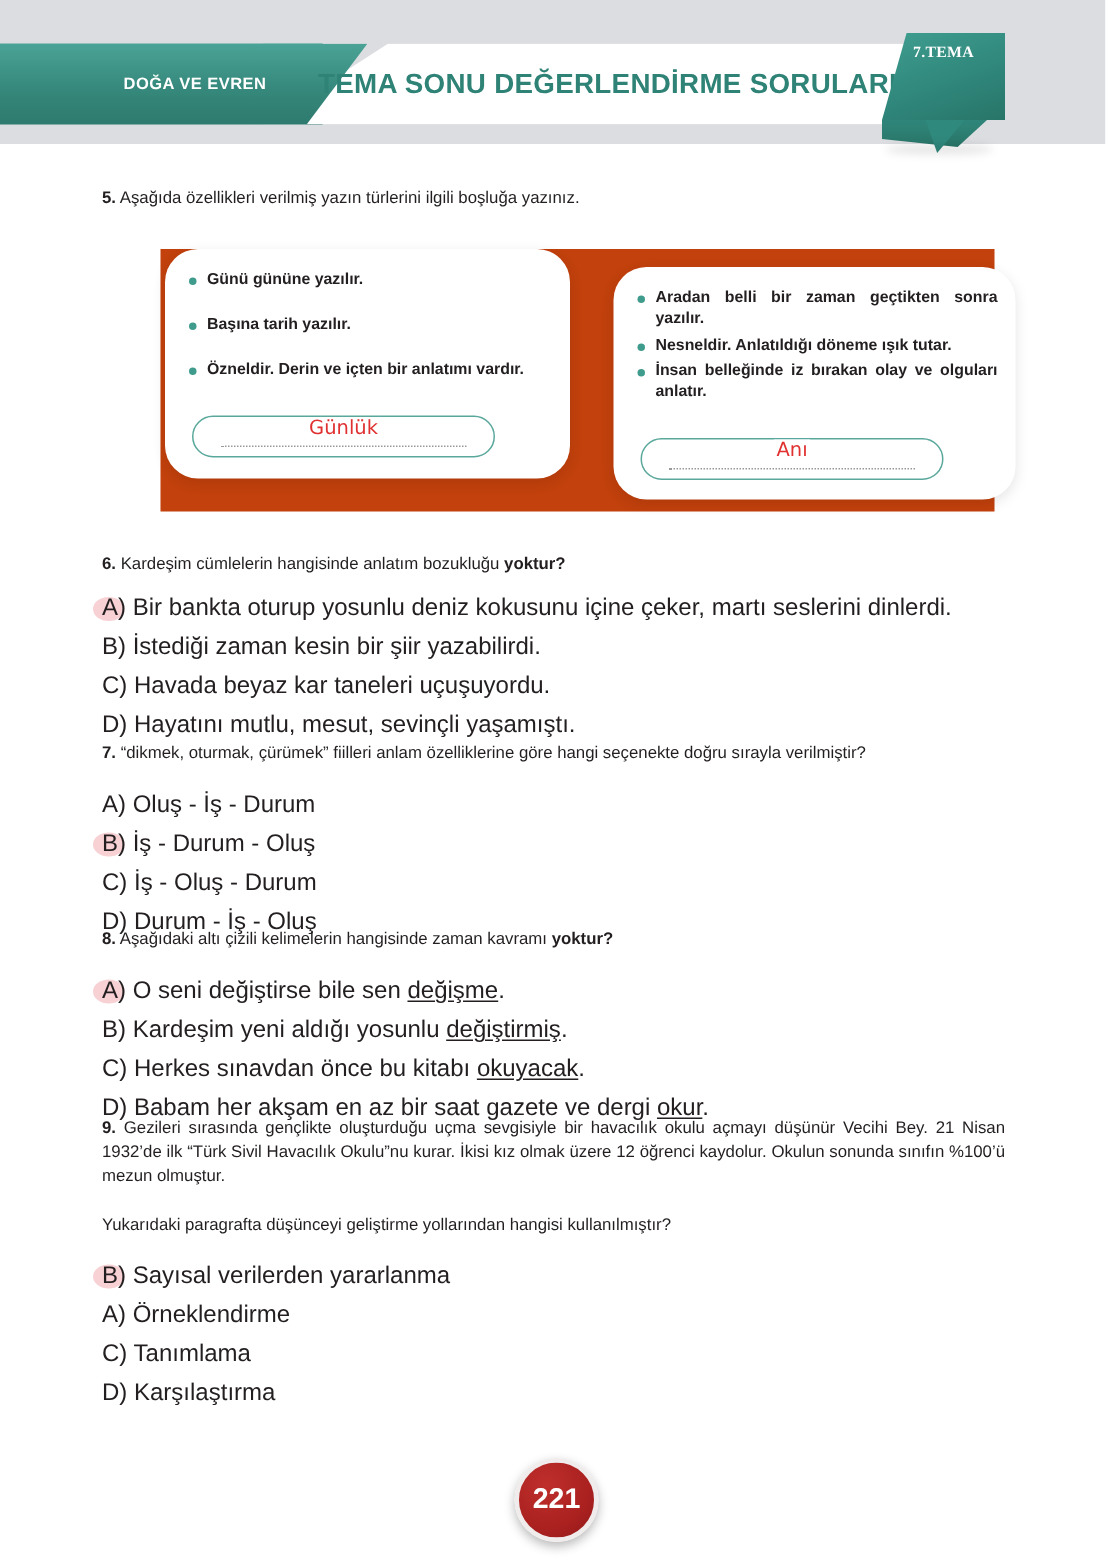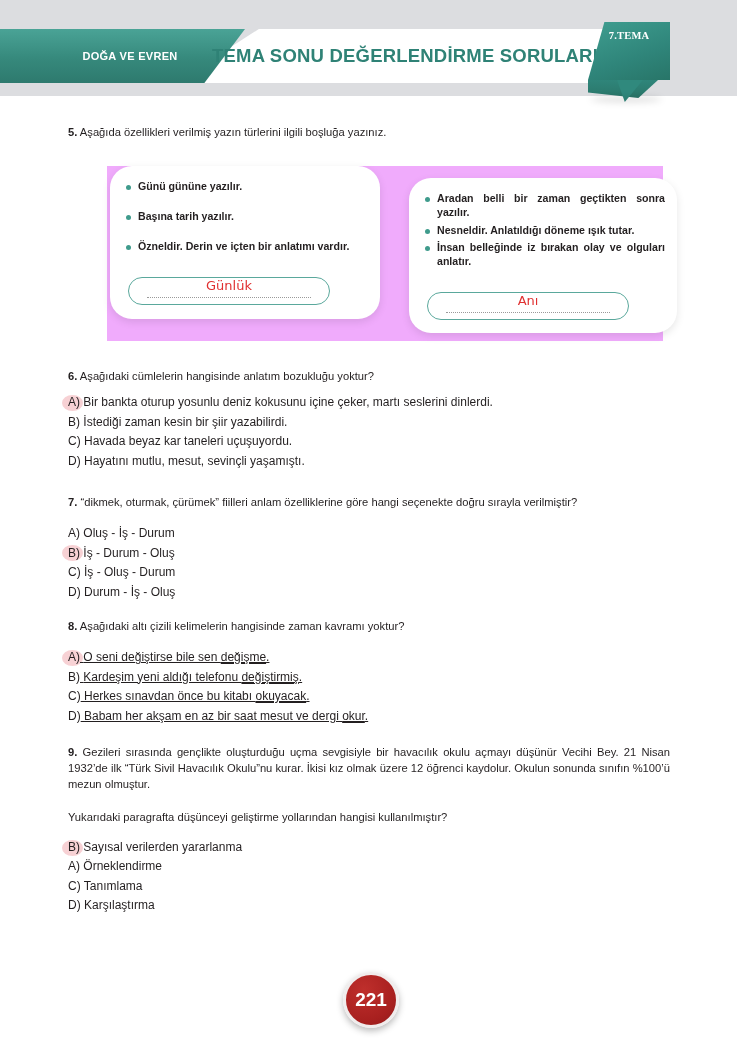--- a/index.html
+++ b/index.html
@@ -141,25 +141,25 @@
     left: 0; top: 96px;
     width: 737px;
   }
   .q-block { position: absolute; }
   .q-stem {
     font-size: 11.2px;
     line-height: 1.45;
     color: #231f20;
   }
   .q-stem .num { font-weight: bold; }
-  .q-stem b { font-weight: normal; }
+  .q-stem b { font-weight: bold; }
 
   .opts { margin-top: 9px; }
   .opt {
-    font-size: 12px;
+    font-size: 16px;
     line-height: 1.62;
     color: #231f20;
     position: relative;
     white-space: nowrap;
   }
   .opt .tag { position: relative; display: inline-block; }
   .opt.marked .tag::before {
     content: "";
     position: absolute;
     left: -6px; top: 50%;
@@ -172,21 +172,21 @@
   }
   .opt.marked { z-index: 1; }
   .opt u { text-decoration: underline; text-underline-offset: 1.5px; }
 
   
   .figure {
     position: absolute;
     left: 107px; top: 70px;
     width: 556px;
     height: 175px;
-    background: #f0abfc;
+    background: #c2410c;
   }
   .card {
     position: absolute;
     top: 0;
     background: #ffffff;
     border-radius: 22px;
     box-shadow: 0 3px 9px rgba(0,0,0,0.10);
   }
   .card-left {
     left: 3px;
@@ -323,21 +323,21 @@
       <div class="answer-pill">
         <div class="dotline"></div>
         <span class="answer-text">Anı</span>
       </div>
     </div>
   </div>
 
   <div class="q-block" style="left:68px; top:272px; width:610px;">
     <div class="q-stem">
       <span class="num">6.</span>
-      <span>Aşağıdaki cümlelerin hangisinde anlatım bozukluğu </span><b>yoktur?</b>
+      <span>Kardeşim cümlelerin hangisinde anlatım bozukluğu </span><b>yoktur?</b>
     </div>
     <div class="opts">
       <div class="opt marked"><span class="tag">A)</span> <span>Bir bankta oturup yosunlu deniz kokusunu içine çeker, martı seslerini dinlerdi.</span></div>
       <div class="opt"><span class="tag">B)</span> <span>İstediği zaman kesin bir şiir yazabilirdi.</span></div>
       <div class="opt"><span class="tag">C)</span> <span>Havada beyaz kar taneleri uçuşuyordu.</span></div>
       <div class="opt"><span class="tag">D)</span> <span>Hayatını mutlu, mesut, sevinçli yaşamıştı.</span></div>
     </div>
   </div>
 
   <div class="q-block" style="left:68px; top:398px; width:610px;">
@@ -351,25 +351,25 @@
       <div class="opt"><span class="tag">C)</span> <span>İş - Oluş - Durum</span></div>
       <div class="opt"><span class="tag">D)</span> <span>Durum - İş - Oluş</span></div>
     </div>
   </div>
 
   <div class="q-block" style="left:68px; top:522px; width:610px;">
     <div class="q-stem">
       <span class="num">8.</span>
       <span>Aşağıdaki altı çizili kelimelerin hangisinde zaman kavramı </span><b>yoktur?</b>
     </div>
-    <div class="opts" style="margin-top:14px;text-decoration:underline;">
+    <div class="opts" style="margin-top:14px;">
       <div class="opt marked"><span class="tag">A)</span> <span>O seni değiştirse bile sen </span><u>değişme</u><span>.</span></div>
-      <div class="opt"><span class="tag">B)</span> <span>Kardeşim yeni aldığı telefonu </span><u>değiştirmiş</u><span>.</span></div>
+      <div class="opt"><span class="tag">B)</span> <span>Kardeşim yeni aldığı yosunlu </span><u>değiştirmiş</u><span>.</span></div>
       <div class="opt"><span class="tag">C)</span> <span>Herkes sınavdan önce bu kitabı </span><u>okuyacak</u><span>.</span></div>
-      <div class="opt"><span class="tag">D)</span> <span>Babam her akşam en az bir saat mesut ve dergi </span><u>okur</u><span>.</span></div>
+      <div class="opt"><span class="tag">D)</span> <span>Babam her akşam en az bir saat gazete ve dergi </span><u>okur</u><span>.</span></div>
     </div>
   </div>
 
   <div class="q-block" style="left:68px; top:648px; width:602px;">
     <div class="q-stem" style="text-align:justify;">
       <span class="num">9.</span>
       <span>Gezileri sırasında gençlikte oluşturduğu uçma sevgisiyle bir havacılık okulu açmayı düşünür Vecihi Bey. 21 Nisan 1932’de ilk “Türk Sivil Havacılık Okulu”nu kurar. İkisi kız olmak üzere 12 öğrenci kaydolur. Okulun sonunda sınıfın %100’ü mezun olmuştur.</span>
     </div>
     <div class="q-stem" style="margin-top:16px;">Yukarıdaki paragrafta düşünceyi geliştirme yollarından hangisi kullanılmıştır?</div>
     <div class="opts" style="margin-top:13px;">

